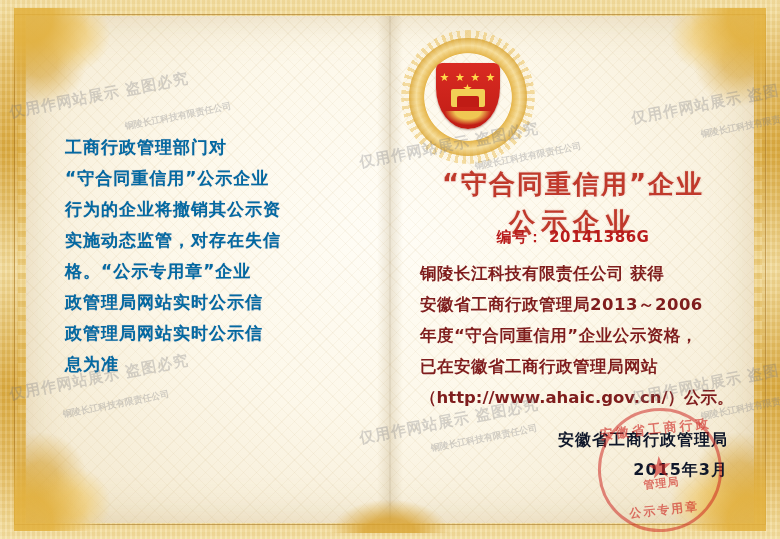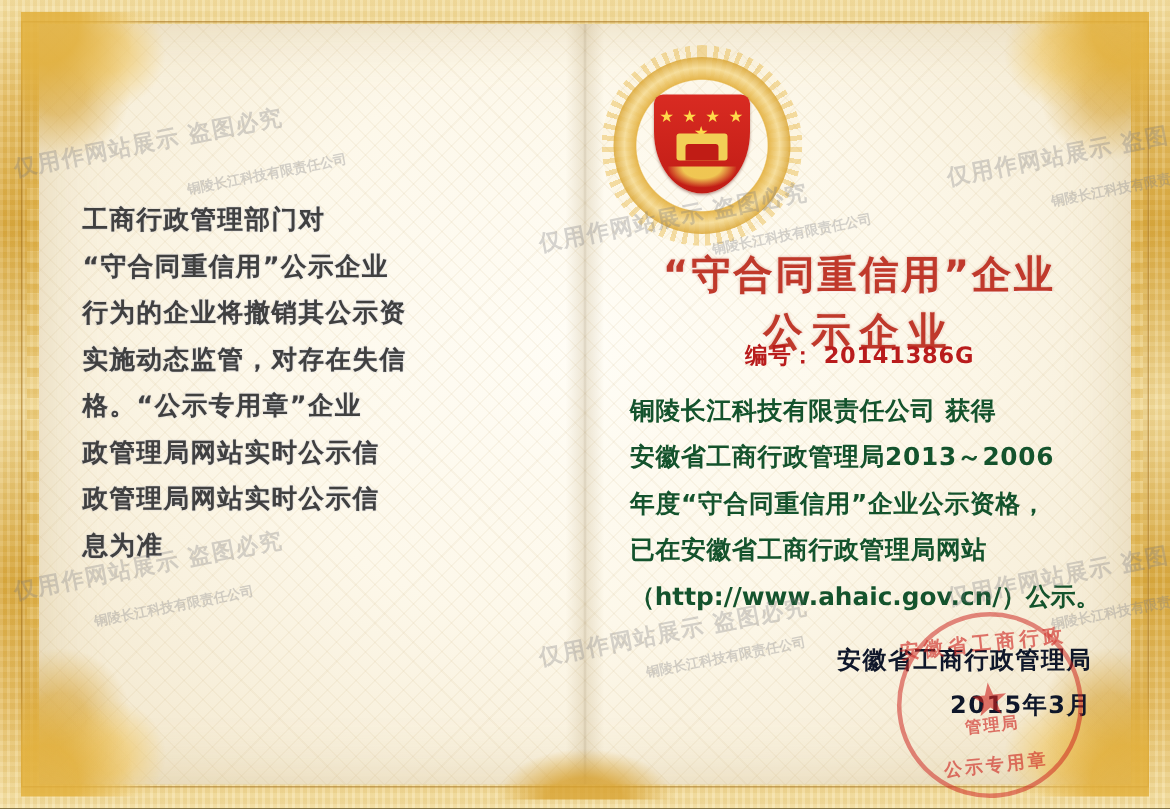--- a/index.html
+++ b/index.html
@@ -98,24 +98,24 @@
     left: 50%; bottom: 6px;
     width: 120px; height: 34px;
     margin-left: -60px;
     background: radial-gradient(ellipse at 50% 100%, rgba(216,162,48,.8) 0 30%, rgba(216,162,48,0) 70%);
     pointer-events: none;
   }
 
   
   .left-text {
     position: absolute;
-    left: 55px;
+    left: 65px;
     top: 132px;
     width: 290px;
-    color: #404040;
+    color: #0369a1;
     font-family: "DejaVu Sans", sans-serif;
     font-size: 17px;
     line-height: 31px;
     letter-spacing: 1px;
     font-weight: 700;
     text-shadow: 0 0 1px rgba(43,63,138,.35);
   }
   .left-text div { white-space: nowrap; }
 
   
@@ -210,21 +210,21 @@
     font-weight: 700;
     letter-spacing: .5px;
   }
   .cert-number .label { margin-right: 6px; }
 
   .right-body {
     position: absolute;
     left: 420px;
     right: 26px;
     top: 258px;
-    color: #14532d;
+    color: #7f1d1d;
     font-size: 16.5px;
     line-height: 31px;
     font-weight: 700;
     letter-spacing: .5px;
   }
   .right-body div { white-space: nowrap; }
   .right-body .url { letter-spacing: 0; }
 
   .signature {
     position: absolute;

